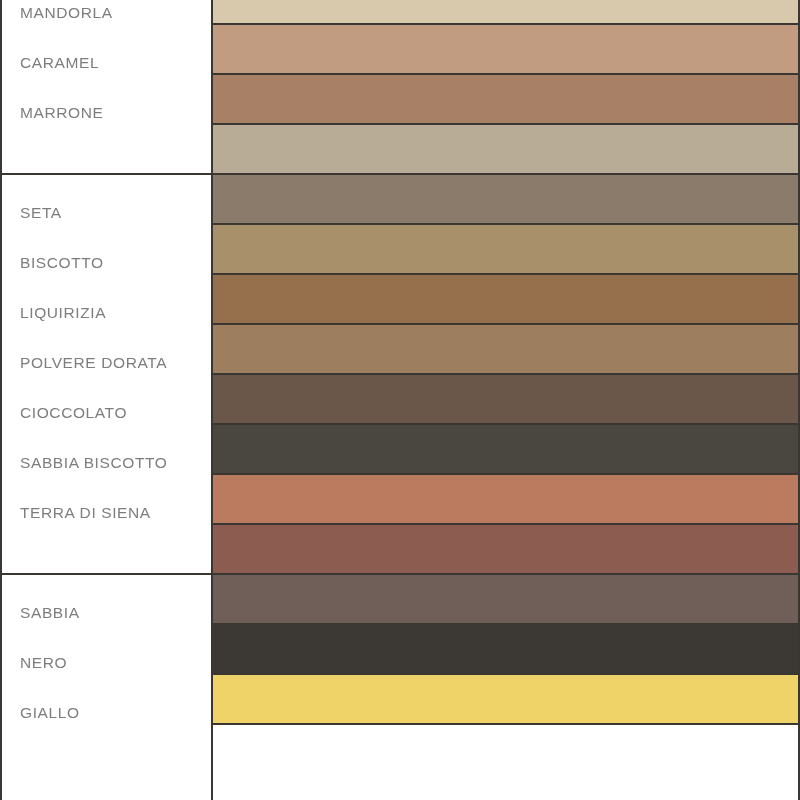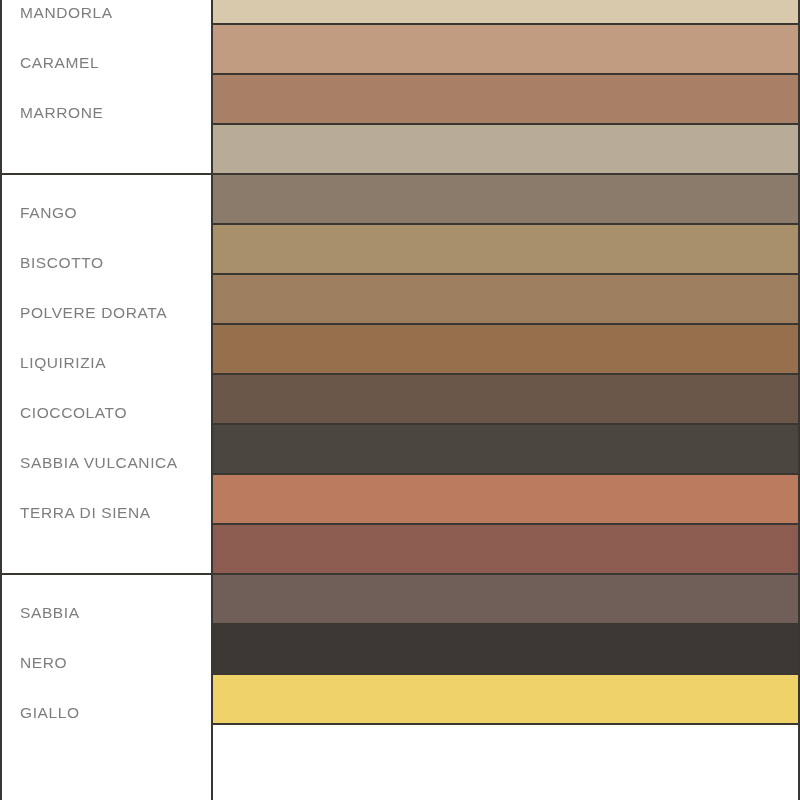--- a/index.html
+++ b/index.html
@@ -134,61 +134,61 @@
           <div class="swatch-fill" style="background-color: rgb(168, 128, 101);"></div>
         </div>
       </div>
       <div class="swatch-row">
         <div class="row-swatch-cell">
           <div class="swatch-fill" style="background-color: rgb(184, 172, 150);"></div>
         </div>
       </div>
       <div class="swatch-row">
         <div class="row-label-cell">
-          <span class="row-label">FANGO</span>
+          <span class="row-label">SETA</span>
         </div>
         <div class="row-swatch-cell">
           <div class="swatch-fill" style="background-color: rgb(138, 123, 107);"></div>
         </div>
       </div>
       <div class="swatch-row">
         <div class="row-label-cell">
           <span class="row-label">BISCOTTO</span>
         </div>
         <div class="row-swatch-cell">
           <div class="swatch-fill" style="background-color: rgb(168, 144, 107);"></div>
         </div>
       </div>
       <div class="swatch-row">
         <div class="row-label-cell">
+          <span class="row-label">LIQUIRIZIA</span>
+        </div>
+        <div class="row-swatch-cell">
+          <div class="swatch-fill" style="background-color: rgb(150, 112, 77);"></div>
+        </div>
+      </div>
+      <div class="swatch-row">
+        <div class="row-label-cell">
           <span class="row-label">POLVERE DORATA</span>
         </div>
         <div class="row-swatch-cell">
           <div class="swatch-fill" style="background-color: rgb(157, 126, 94);"></div>
         </div>
       </div>
       <div class="swatch-row">
         <div class="row-label-cell">
-          <span class="row-label">LIQUIRIZIA</span>
-        </div>
-        <div class="row-swatch-cell">
-          <div class="swatch-fill" style="background-color: rgb(150, 112, 77);"></div>
-        </div>
-      </div>
-      <div class="swatch-row">
-        <div class="row-label-cell">
           <span class="row-label">CIOCCOLATO</span>
         </div>
         <div class="row-swatch-cell">
           <div class="swatch-fill" style="background-color: rgb(107, 86, 74);"></div>
         </div>
       </div>
       <div class="swatch-row">
         <div class="row-label-cell">
-          <span class="row-label">SABBIA VULCANICA</span>
+          <span class="row-label">SABBIA BISCOTTO</span>
         </div>
         <div class="row-swatch-cell">
           <div class="swatch-fill" style="background-color: rgb(74, 71, 65);"></div>
         </div>
       </div>
       <div class="swatch-row">
         <div class="row-label-cell">
           <span class="row-label">TERRA DI SIENA</span>
         </div>
         <div class="row-swatch-cell">

